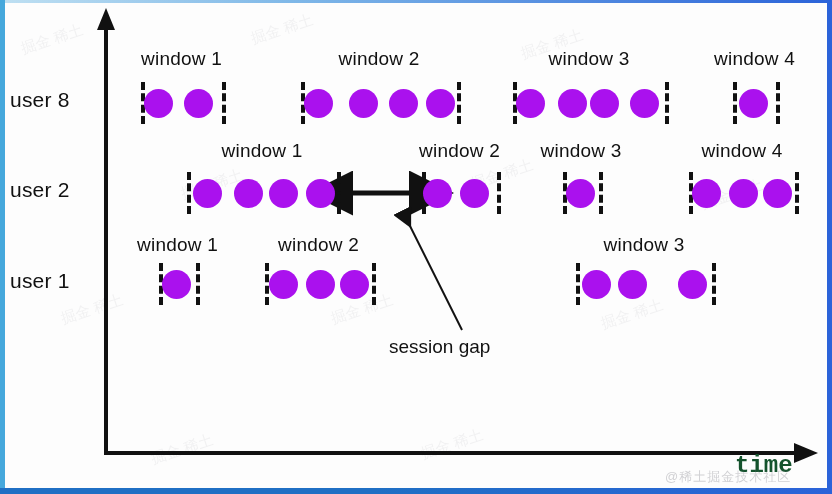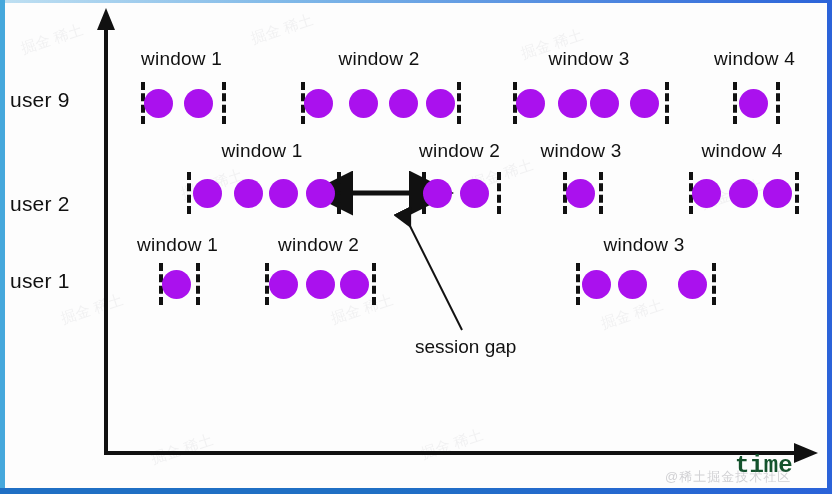--- a/index.html
+++ b/index.html
@@ -146,21 +146,21 @@
     <g>
       <line x1="348" y1="193" x2="414" y2="193" stroke="#111" stroke-width="5" marker-start="url(#arrowStart)" marker-end="url(#arrowEnd)"></line>
     </g>
 
     <g>
       <line x1="462" y1="330" x2="404" y2="214" stroke="#111" stroke-width="2" marker-end="url(#arrowThin)"></line>
     </g>
   </svg>
 
   <div class="plot" id="rows-layer">
-      <div class="row-label" style="left: 10px; top: 88px;">user 9</div>
+      <div class="row-label" style="left: 10px; top: 88px;">user 8</div>
       <div class="window-group">
         <div class="window-title" style="left: 181.5px; top: 48px;">window 1</div>
         <div class="bracket" style="left: 141px; top: 82px;"></div>
         <div class="bracket" style="left: 222px; top: 82px;"></div>
         <div class="dot" style="left: 144px; top: 89px; background: rgb(170, 17, 238);"></div>
         <div class="dot" style="left: 184px; top: 89px; background: rgb(170, 17, 238);"></div>
       </div>
       <div class="window-group">
         <div class="window-title" style="left: 379px; top: 48px;">window 2</div>
         <div class="bracket" style="left: 301px; top: 82px;"></div>
@@ -178,21 +178,21 @@
         <div class="dot" style="left: 558px; top: 89px; background: rgb(170, 17, 238);"></div>
         <div class="dot" style="left: 590px; top: 89px; background: rgb(170, 17, 238);"></div>
         <div class="dot" style="left: 630px; top: 89px; background: rgb(170, 17, 238);"></div>
       </div>
       <div class="window-group">
         <div class="window-title" style="left: 754.5px; top: 48px;">window 4</div>
         <div class="bracket" style="left: 733px; top: 82px;"></div>
         <div class="bracket" style="left: 776px; top: 82px;"></div>
         <div class="dot" style="left: 739px; top: 89px; background: rgb(170, 17, 238);"></div>
       </div>
-      <div class="row-label" style="left: 10px; top: 192px; text-align: right;">user 2</div>
+      <div class="row-label" style="left: 10px; top: 178px; text-align: right;">user 2</div>
       <div class="window-group">
         <div class="window-title" style="left: 262px; top: 140px;">window 1</div>
         <div class="bracket" style="left: 187px; top: 172px;"></div>
         <div class="bracket" style="left: 337px; top: 172px;"></div>
         <div class="dot" style="left: 193px; top: 179px; background: rgb(170, 17, 238);"></div>
         <div class="dot" style="left: 234px; top: 179px; background: rgb(170, 17, 238);"></div>
         <div class="dot" style="left: 269px; top: 179px; background: rgb(170, 17, 238);"></div>
         <div class="dot" style="left: 306px; top: 179px; background: rgb(170, 17, 238);"></div>
       </div>
       <div class="window-group">
@@ -234,21 +234,21 @@
       <div class="window-group">
         <div class="window-title" style="left: 644px; top: 234px;">window 3</div>
         <div class="bracket" style="left: 576px; top: 263px;"></div>
         <div class="bracket" style="left: 712px; top: 263px;"></div>
         <div class="dot" style="left: 582px; top: 270px; background: rgb(170, 17, 238);"></div>
         <div class="dot" style="left: 618px; top: 270px; background: rgb(170, 17, 238);"></div>
         <div class="dot" style="left: 678px; top: 270px; background: rgb(170, 17, 238);"></div>
       </div>
     </div>
 
-  <div class="gap-label" id="session-gap-label" style="left:415px; top:336px;">session gap</div>
+  <div class="gap-label" id="session-gap-label" style="left:389px; top:336px;">session gap</div>
 
   <div class="time-label" id="time-label" style="left:735px; top:452px;">time</div>
 
   <div class="watermark" id="corner-watermark" style="left:665px; top:468px;">@稀土掘金技术社区</div>
 
   <div class="frame-top"></div>
   <div class="frame-left"></div>
   <div class="frame-right"></div>
   <div class="frame-bottom"></div>
 </div>

